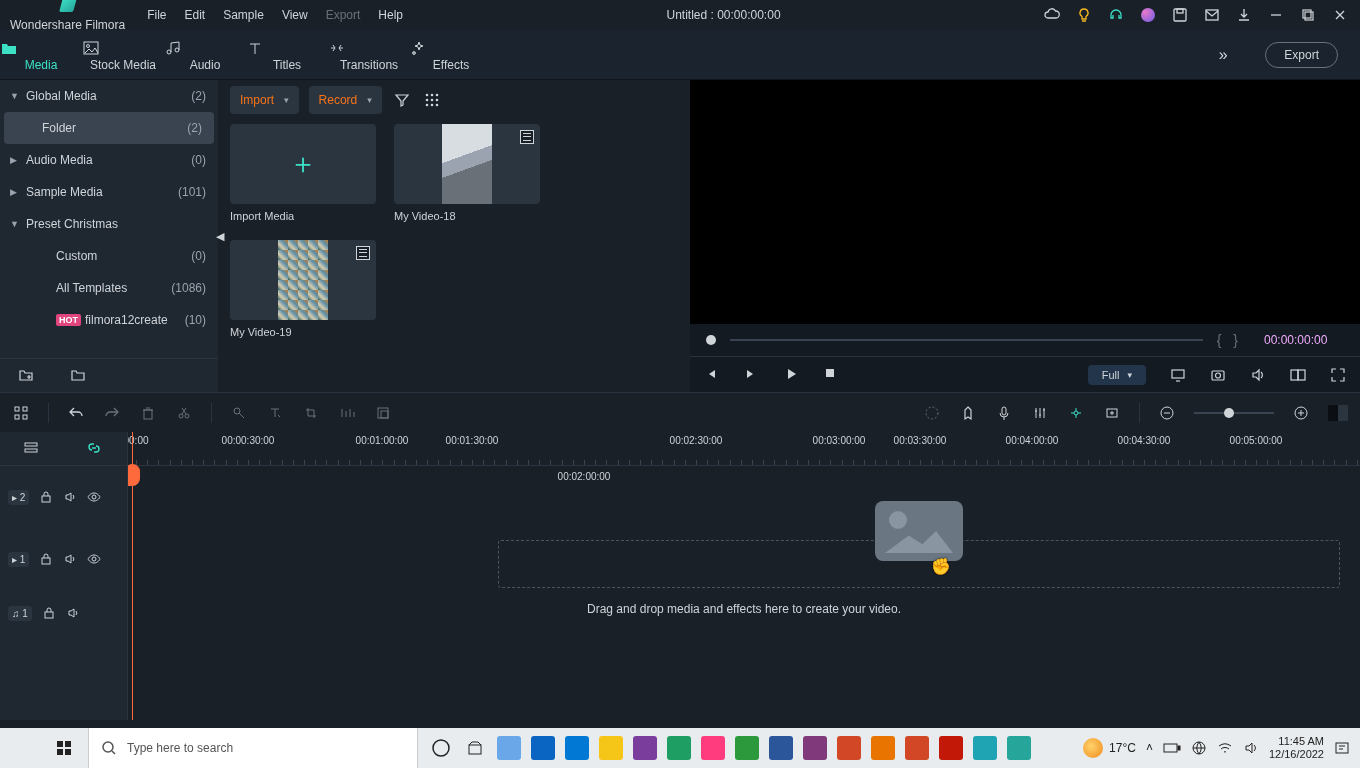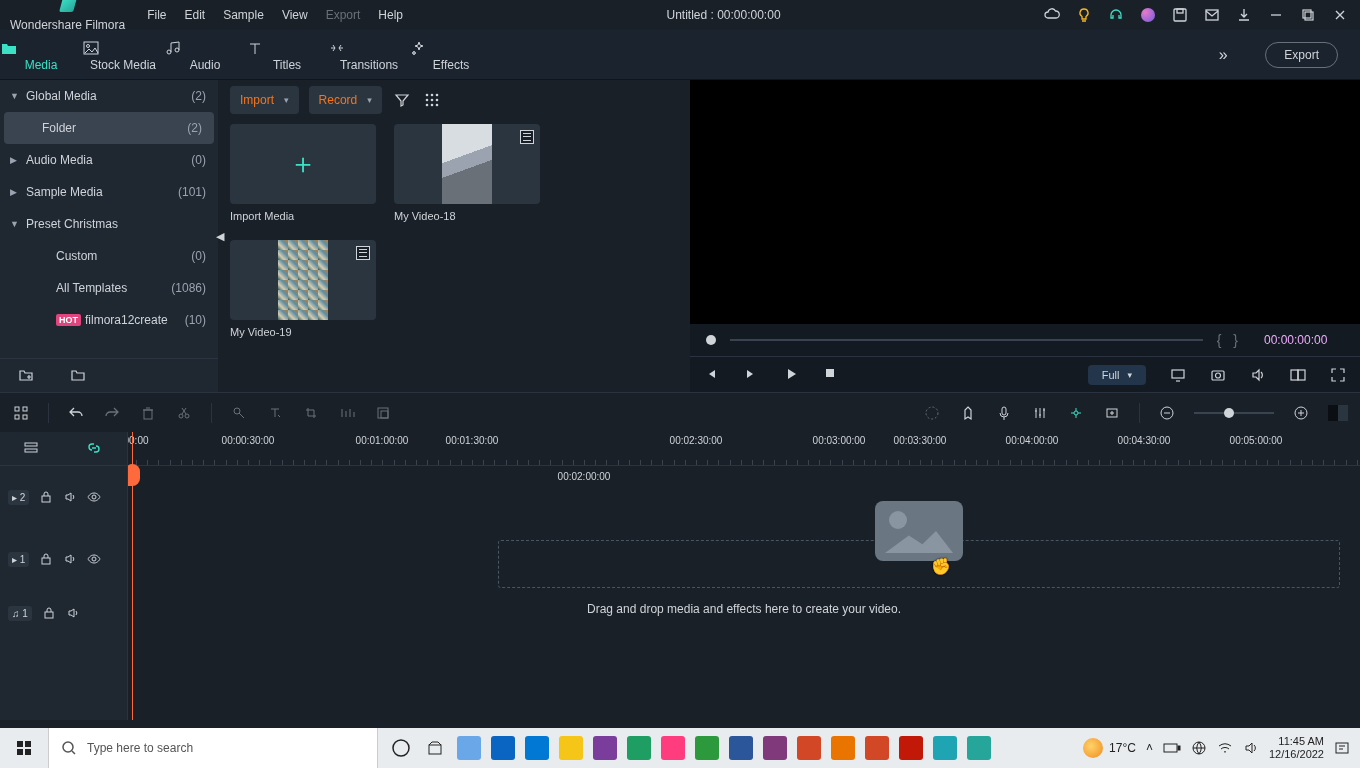--- a/index.html
+++ b/index.html
@@ -92,21 +92,21 @@
 .ruler .tick { position: absolute; bottom: 0; width: 1px; height: 5px; background: #3a4350; }
 .playhead { position: absolute; top: 0; bottom: 0; left: 4px; width: 1px; background: #ff6a3c; z-index: 5; }
 .playhead::before { content: ""; position: absolute; top: 32px; left: -7px; width: 15px; height: 22px; background: #ff6a3c; border-radius: 8px 8px 8px 0; }
 .dropzone { position: absolute; top: 108px; left: 370px; right: 20px; height: 48px; border: 1px dashed #4a5563; border-radius: 3px;}
 .dz-icon { position: absolute; top: -40px; left: 50%; transform: translateX(-50%); width: 88px; height: 60px; background: #6b7683; border-radius: 8px; display: flex; align-items: center; justify-content: center; }
 .dz-icon::before { content:""; position:absolute; width:18px; height:18px; border-radius:50%; background:#8a95a2; top:10px; left:14px;}
 .dz-icon::after { content:""; position:absolute; bottom:8px; left:10px; right:10px; height:22px; background:#8a95a2; clip-path: polygon(0 100%, 35% 20%, 55% 60%, 75% 0, 100% 100%);}
 .dz-cursor { position: absolute; top: 16px; left: 51.5%; font-size: 16px; color:#fff; text-shadow: 0 0 2px #000;}
 .dz-text { position: absolute; top: 170px; left: 0; right: 0; text-align: center; font-size: 12px; color: #cfd4d9; }
 
-.taskbar { position: absolute; bottom: 0; left: 0; right: 0; height: 40px; background: #e8ecef; display: flex; align-items: center; font-size: 12px; color: #222; }
+.taskbar { position: absolute; bottom: 0; left: 0; right: 0; height: 40px; background: #e8ecef; display: flex; align-items: center; font-size: 12px; color: #222; padding-left: 40px; }
 .taskbar .start { width: 48px; height: 40px; display: flex; align-items: center; justify-content: center; }
 .taskbar .search-box { flex: 0 0 330px; height: 40px; background: #fff; display: flex; align-items: center; padding: 0 12px; gap: 10px; border:1px solid #ccc; border-top:none; border-bottom:none;}
 .taskbar .tb-apps { display: flex; align-items: center; gap: 0; padding: 0 6px; }
 .taskbar .tb-apps .app { width: 34px; height: 40px; display: flex; align-items: center; justify-content: center; }
 .taskbar .tb-apps .app .sq { width: 24px; height: 24px; border-radius: 3px; }
 .taskbar .tray { margin-left: auto; display: flex; align-items: center; gap: 10px; padding-right: 10px; }
 .taskbar .clock { text-align: right; font-size: 11px; line-height: 13px; }
 svg { display: block; }
 </style>
 </head>

